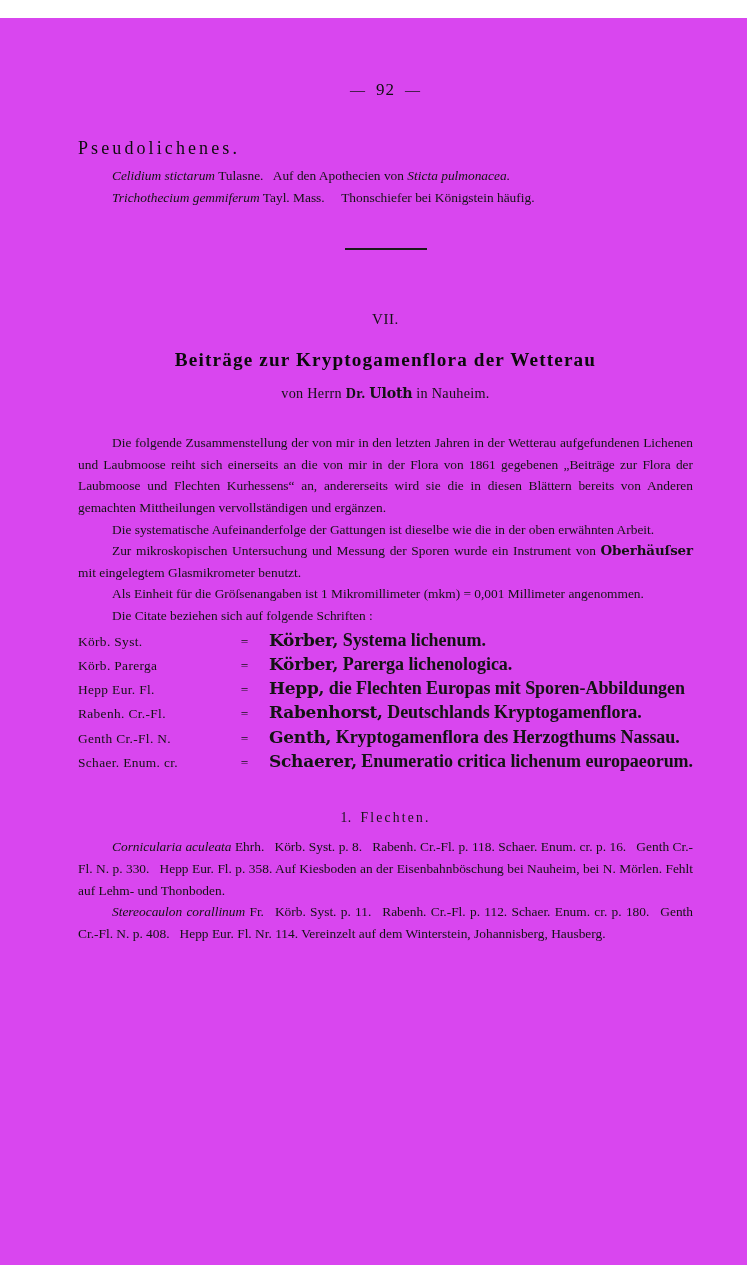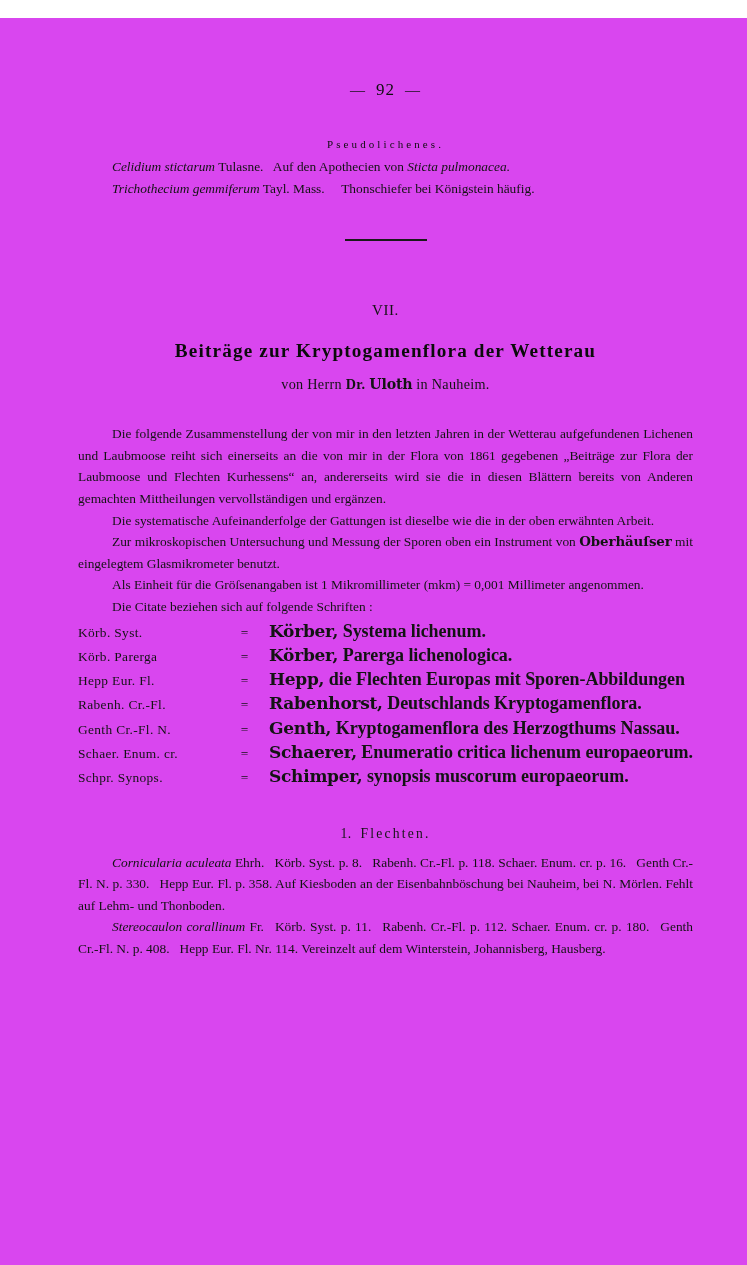--- a/index.html
+++ b/index.html
@@ -29,22 +29,21 @@
     text-align: center;
     font-size: 17px;
     letter-spacing: 1px;
     padding-top: 62px;
     color: #0f0f0f;
   }
   .folio .dash { padding: 0 10px; font-size: 15px; }
 
   
   .sec-head {
-    text-align: center;
-    font-size: 11px;
+    font-size: 18px;
     letter-spacing: 3.1px;
     margin-top: 38px;
     margin-bottom: 6px;
     color: #0d0d0d;
   }
 
   
   .para {
     font-size: 13.4px;
     line-height: 21.6px;
@@ -162,21 +161,21 @@
       <span class="rule"></span>
     </div>
 
     <div class="art-num">VII.</div>
     <div class="art-title">Beiträge zur Kryptogamenflora der Wetterau</div>
     <div class="art-by"><span>von Herrn </span><span class="b">Dr.</span><span> </span><span class="heavy">Uloth</span><span> in Nauheim.</span></div>
 
     <div class="intro">
       <p class="para indent">Die folgende Zusammenstellung der von mir in den letzten Jahren in der Wetterau aufgefundenen Lichenen und Laubmoose reiht sich einerseits an die von mir in der Flora von 1861 gegebenen „Beiträge zur Flora der Laubmoose und Flechten Kurhessens“ an, andererseits wird sie die in diesen Blättern bereits von Anderen gemachten Mittheilungen vervollständigen und ergänzen.</p>
       <p class="para indent">Die systematische Aufeinanderfolge der Gattungen ist dieselbe wie die in der oben erwähnten Arbeit.</p>
-      <p class="para indent"><span>Zur mikroskopischen Untersuchung und Messung der Sporen oben ein Instrument von </span><span class="nm">Oberhäuſser</span><span> mit eingelegtem Glasmikrometer benutzt.</span></p>
+      <p class="para indent"><span>Zur mikroskopischen Untersuchung und Messung der Sporen wurde ein Instrument von </span><span class="nm">Oberhäuſser</span><span> mit eingelegtem Glasmikrometer benutzt.</span></p>
       <p class="para indent">Als Einheit für die Gröſsenangaben ist 1 Mikromillimeter (mkm) = 0,001 Millimeter angenommen.</p>
       <p class="para indent">Die Citate beziehen sich auf folgende Schriften :</p>
     </div>
 
     <table class="cit-table">
       <tbody>
         <tr>
           <td class="cit-abbr">Körb. Syst.</td>
           <td class="cit-eq">=</td>
           <td class="cit-full"><span class="cit-author">Körber,</span><span class="cit-work"> Systema lichenum.</span></td>
@@ -198,25 +197,20 @@
         </tr>
         <tr>
           <td class="cit-abbr">Genth Cr.-Fl. N.</td>
           <td class="cit-eq">=</td>
           <td class="cit-full"><span class="cit-author">Genth,</span><span class="cit-work"> Kryptogamenflora des Herzogthums Nassau.</span></td>
         </tr>
         <tr>
           <td class="cit-abbr">Schaer. Enum. cr.</td>
           <td class="cit-eq">=</td>
           <td class="cit-full"><span class="cit-author">Schaerer,</span><span class="cit-work"> Enumeratio critica lichenum europaeorum.</span></td>
-        </tr>
-        <tr>
-          <td class="cit-abbr">Schpr. Synops.</td>
-          <td class="cit-eq">=</td>
-          <td class="cit-full"><span class="cit-author">Schimper,</span><span class="cit-work"> synopsis muscorum europaeorum.</span></td>
         </tr>
       </tbody>
     </table>
 
     <div class="sub-head"><span class="num">1.</span> <span>Flechten.</span></div>
 
     <div class="species">
       <p class="para indent"><span class="sp">Cornicularia aculeata</span><span> Ehrh.  Körb. Syst. p. 8.  Rabenh. Cr.-Fl. p. 118. Schaer. Enum. cr. p. 16.  Genth Cr.-Fl. N. p. 330.  Hepp Eur. Fl. p. 358. Auf Kiesboden an der Eisenbahnböschung bei Nauheim, bei N. Mörlen. Fehlt auf Lehm- und Thonboden.</span></p>
       <p class="para indent"><span class="sp">Stereocaulon corallinum</span><span> Fr.  Körb. Syst. p. 11.  Rabenh. Cr.-Fl. p. 112. Schaer. Enum. cr. p. 180.  Genth Cr.-Fl. N. p. 408.  Hepp Eur. Fl. Nr. 114. Vereinzelt auf dem Winterstein, Johannisberg, Hausberg.</span></p>
     </div>

